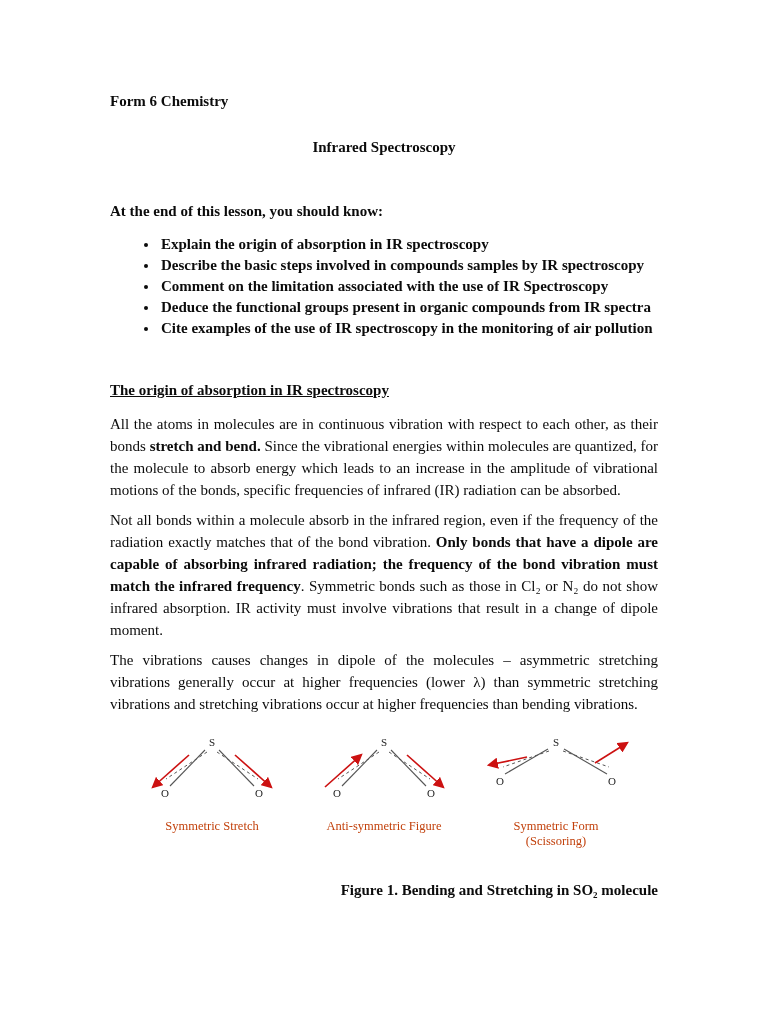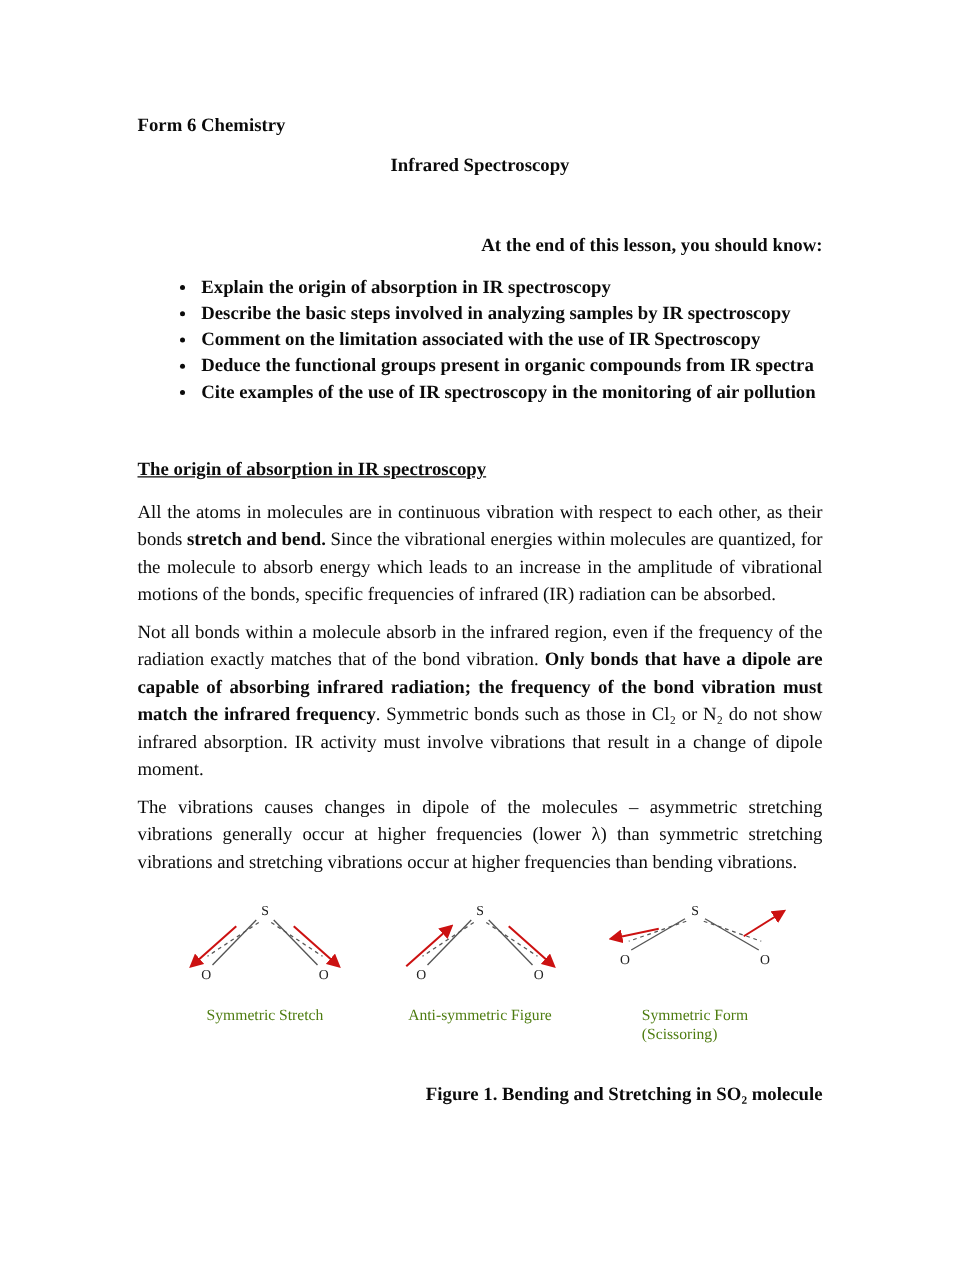--- a/index.html
+++ b/index.html
@@ -16,30 +16,29 @@
     box-sizing: border-box;
     padding: 90px 72px 0 72px;
   }
   .b { font-weight: 700; }
   .doc-header {
     margin: 0;
     font-size: 15px;
     line-height: 22px;
   }
   .doc-title {
-    margin: 10px 0 0 0;
+    margin: 24px 0 0 0;
     font-size: 15px;
     line-height: 22px;
     font-weight: 700;
     text-align: center;
   }
   .objectives-intro {
     margin: 42px 0 12px 0;
     line-height: 22px;
-    text-align: right;
   }
   ul.objectives {
     margin: 8px 0 0 0;
     padding: 0 0 0 49px;
     list-style: disc;
   }
   ul.objectives li {
     font-weight: 700;
     line-height: 21px;
     margin: 0;
@@ -69,22 +68,22 @@
     width: 158px;
     display: flex;
     flex-direction: column;
     align-items: center;
   }
   .diagram svg { display: block; }
   .diagram-label {
     margin-top: 2px;
     font-size: 12.5px;
     line-height: 15px;
-    text-align: left;
-    color: #4d7c0f;
+    text-align: center;
+    color: #c2410c;
   }
   .fig-caption {
     margin: 30px 0 0 0;
     text-align: right;
     font-weight: 700;
     line-height: 22px;
   }
   .atom-text {
     font-family: "Liberation Serif", serif;
     font-size: 11px;
@@ -97,21 +96,21 @@
 <div class="page">
 
   <p class="doc-header b">Form 6 Chemistry</p>
 
   <h1 class="doc-title">Infrared Spectroscopy</h1>
 
   <p class="objectives-intro b">At the end of this lesson, you should know:</p>
 
   <ul class="objectives">
     <li>Explain the origin of absorption in IR spectroscopy</li>
-    <li>Describe the basic steps involved in analyzing samples by IR spectroscopy</li>
+    <li>Describe the basic steps involved in compounds samples by IR spectroscopy</li>
     <li>Comment on the limitation associated with the use of IR Spectroscopy</li>
     <li>Deduce the functional groups present in organic compounds from IR spectra</li>
     <li>Cite examples of the use of IR spectroscopy in the monitoring of air pollution</li>
   </ul>
 
   <h2 class="section-heading">The origin of absorption in IR spectroscopy</h2>
 
   <p class="para"><span>All the atoms in molecules are in continuous vibration with respect to each other, as their bonds </span><span class="b">stretch and bend.</span><span> Since the vibrational energies within molecules are quantized, for the molecule to absorb energy which leads to an increase in the amplitude of vibrational motions of the bonds, specific frequencies of infrared (IR) radiation can be absorbed.</span></p>
 
   <p class="para"><span>Not all bonds within a molecule absorb in the infrared region, even if the frequency of the radiation exactly matches that of the bond vibration. </span><span class="b">Only bonds that have a dipole are capable of absorbing infrared radiation; the frequency of the bond vibration must match the infrared frequency</span><span>. Symmetric bonds such as those in Cl₂ or N₂ do not show infrared absorption. IR activity must involve vibrations that result in a change of dipole moment.</span></p>

